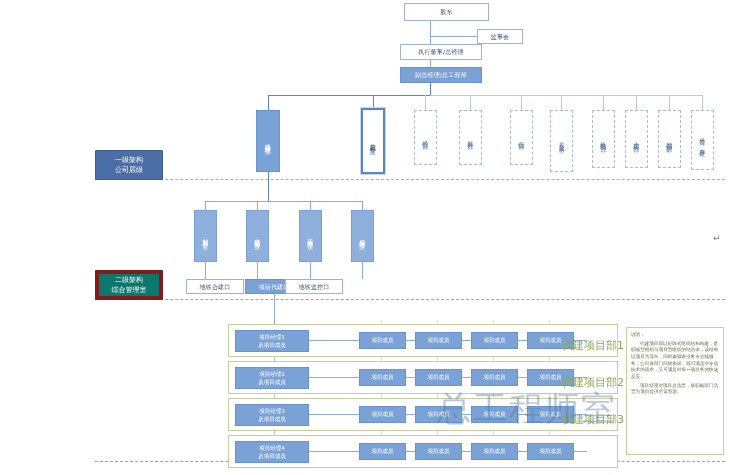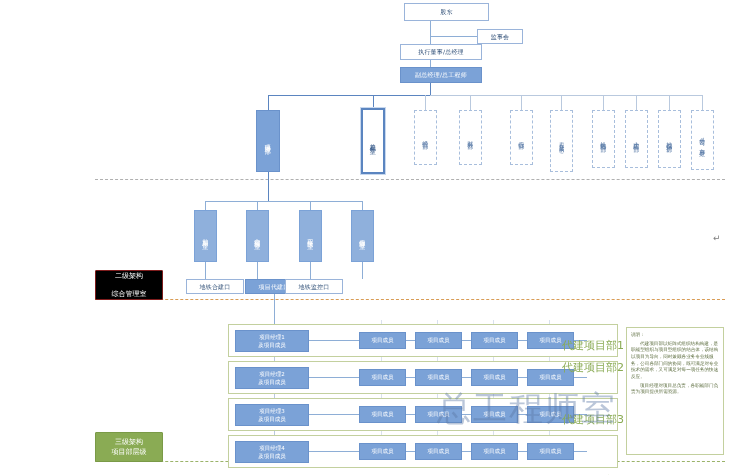--- a/index.html
+++ b/index.html
@@ -74,21 +74,21 @@
   .tier{
     position:absolute;
     box-sizing:border-box;
     width:68px;height:30px;
     display:flex;flex-direction:column;
     align-items:center;justify-content:center;
     color:#ffffff;font-size:7px;line-height:1.5;
     border-radius:1px;
   }
   .tier-blue{background:#4a6ea5;border:1px solid #3d5d8c;}
-  .tier-orange{background:#000000;border:1px solid #7f1d1d;justify-content:space-between;}
+  .tier-orange{background:#0f766e;border:4px solid #7f1d1d;}
   .tier-green{background:#8aab54;border:1px solid #7a9a47;}
 
   
   .band{
     position:absolute;
     box-sizing:border-box;
     border:1px solid #c3d09e;
     background:#ffffff;
     left:228px;width:390px;height:33px;
   }
@@ -151,27 +151,27 @@
 </style>
 </head>
 <body>
 
 <div id="canvas">
 
   <div class="sep" style="top:179px;"></div>
   <div class="sep sep-orange" style="top:299px;"></div>
   <div class="sep sep-green" style="top:461px;"></div>
 
+  <div class="tier tier-blue" style="left:95px;top:150px;">
+    <span>一级架构</span>
+    <span>公司层级</span>
+  </div>
   <div class="tier tier-orange" style="left:95px;top:270px;">
     <span>二级架构</span>
     <span>综合管理室</span>
-  </div>
-  <div class="tier tier-green" style="left:95px;top:432px;">
-    <span>三级架构</span>
-    <span>项目部层级</span>
   </div>
 
   <div class="box box-outline" style="left:404px;top:3px;width:85px;height:18px;">
     <span>股东</span>
   </div>
 
   <div class="box box-outline" style="left:477px;top:29px;width:46px;height:15px;">
     <span>监事会</span>
   </div>
 
@@ -315,21 +315,21 @@
     <div class="member" style="left:186px;">
         <span>项目成员</span>
       </div>
     <div class="member" style="left:242px;">
         <span>项目成员</span>
       </div>
     <div class="member" style="left:298px;">
         <span>项目成员</span>
       </div>
   </div>
-  <div class="band-label" style="left:562px;top:360px;text-align:right;">
+  <div class="band-label" style="left:562px;top:375px;text-align:right;">
     <span>代建项目部2</span>
   </div>
 
   <div class="band" style="top:398px;">
     <div class="pm">
       <span>项目经理3</span>
       <span>及项目成员</span>
     </div>
     <div class="ln ln-h" style="left:80px;top:15px;width:278px;"></div>
     <div class="member" style="left:130px;">

